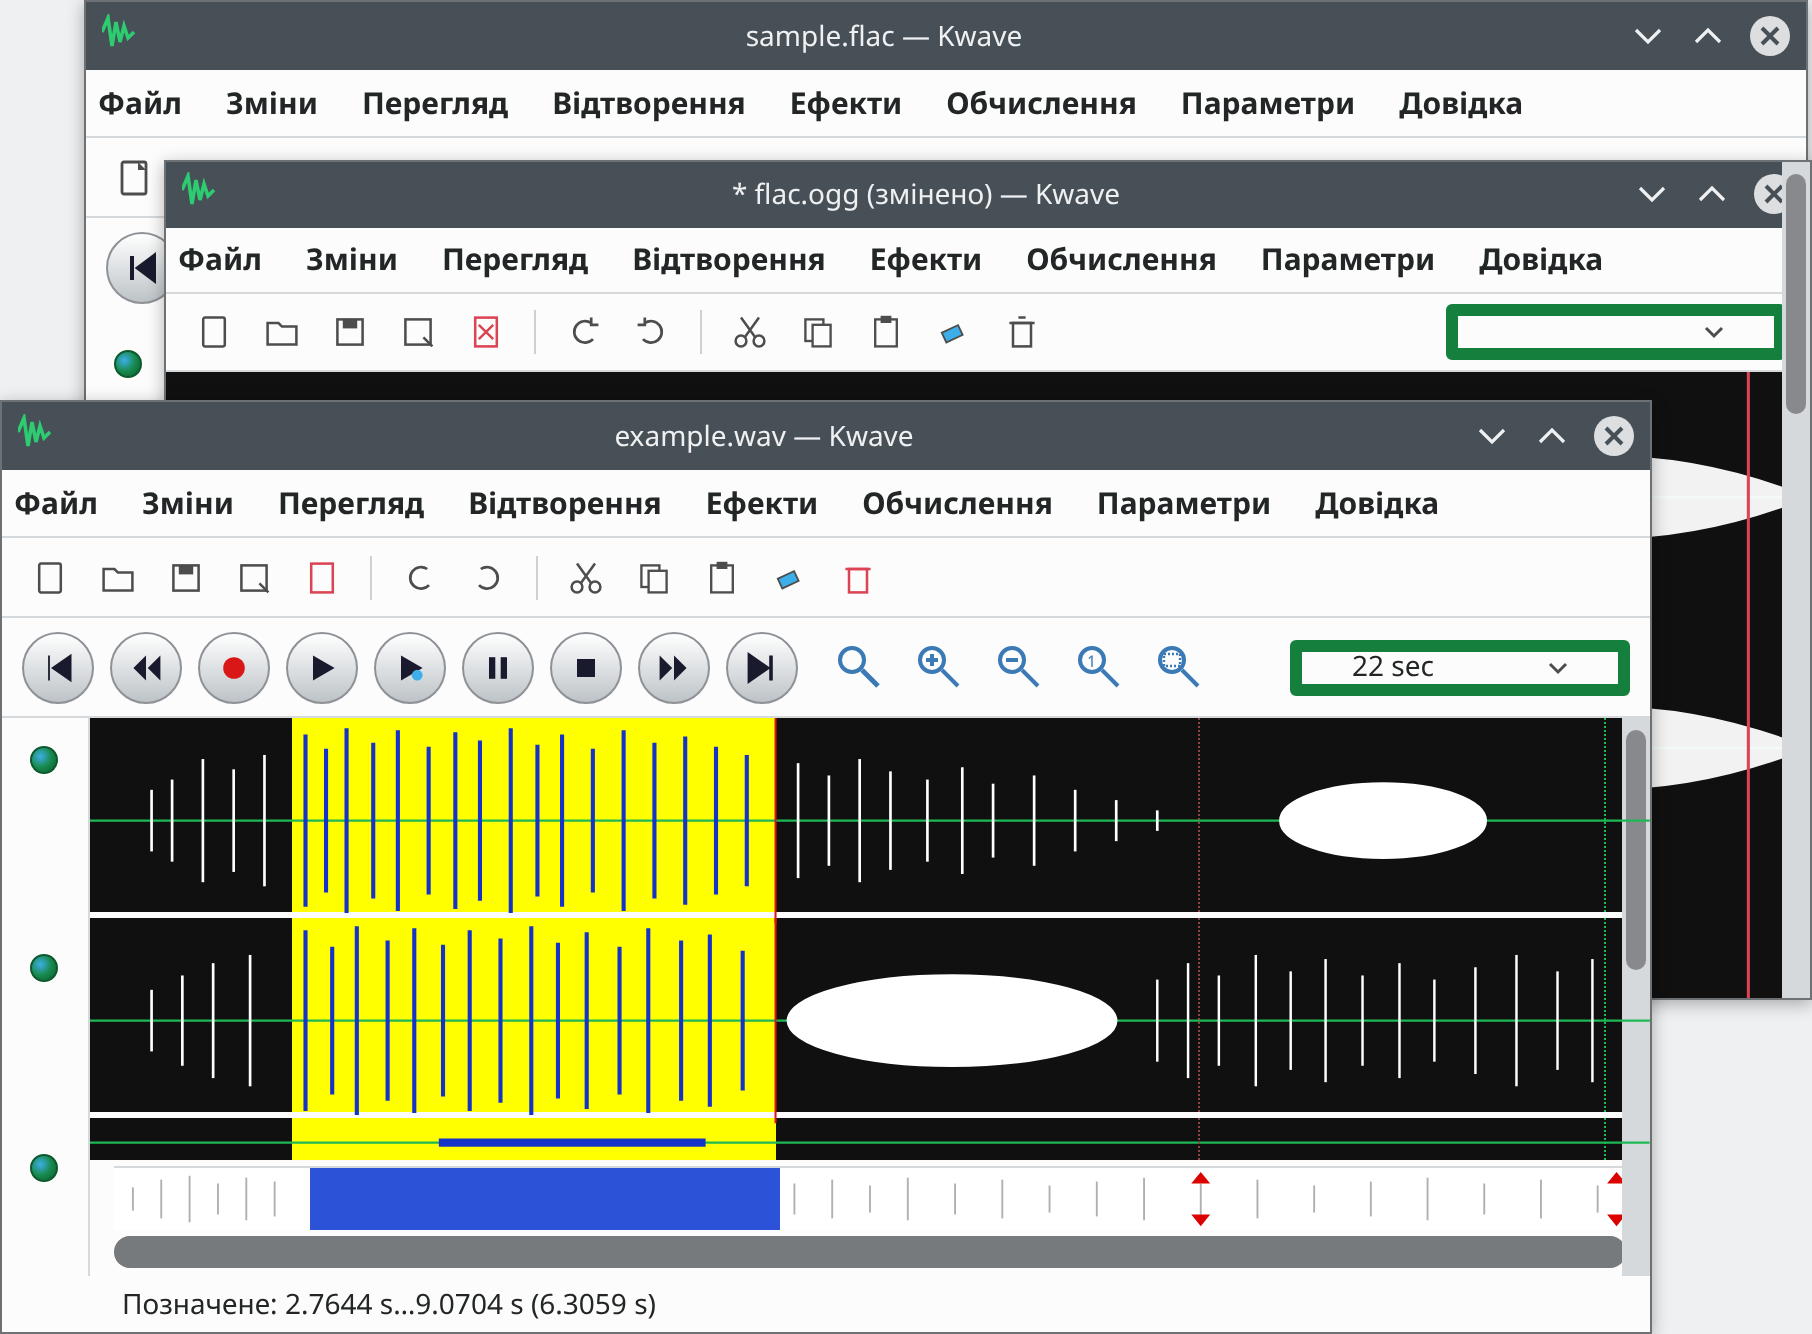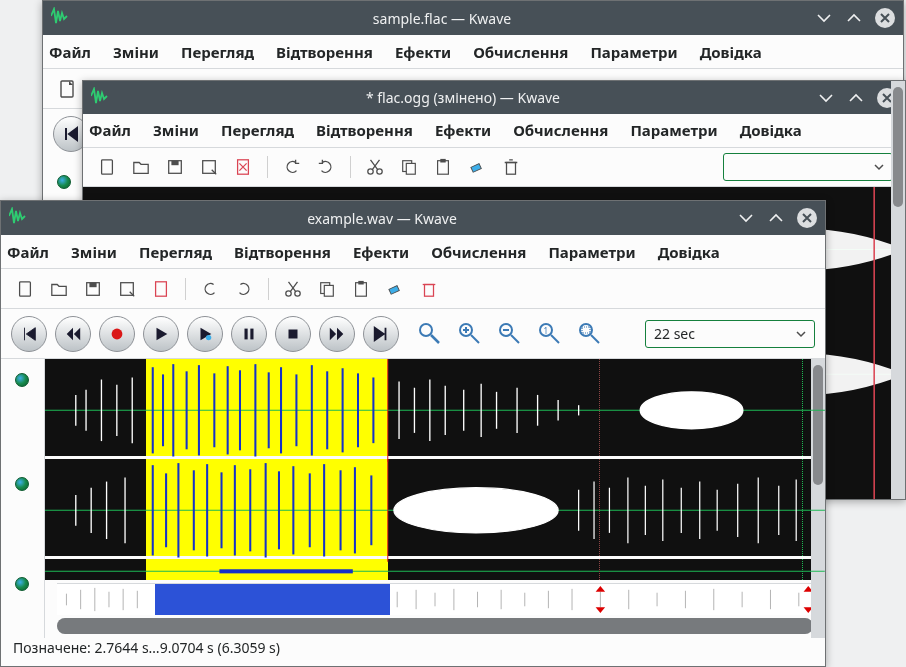--- a/index.html
+++ b/index.html
@@ -53,36 +53,36 @@
   .tb-icon { width:24px;height:24px;display:flex;align-items:center;justify-content:center; }
   .toolbars .sep { width:1px;height:22px;background:#d0d0d0;margin:0 2px; }
   .playbar {
     height: 50px; display:flex;align-items:center;gap:8px;padding:0 10px;
     border-bottom:1px solid #d6d9dc; background:#fcfcfc;
   }
   .pbtn { width:36px;height:36px;border-radius:50%;background:linear-gradient(#fff,#bdc3c7);border:1px solid #8e9297;display:flex;align-items:center;justify-content:center; }
   .zoomrow { display:flex;gap:14px;margin-left:10px;align-items:center; }
   .mag { width:26px;height:26px; }
   .combo {
-    width:170px;height:28px;border:1px solid #15803d;border-radius:3px;background:#fcfcfc;padding:0 8px;display:flex;align-items:center;justify-content:space-between;font-size:14px;
+    width:170px;height:28px;border:6px solid #15803d;border-radius:3px;background:#fcfcfc;padding:0 25px;display:flex;align-items:center;justify-content:space-between;font-size:14px;
     margin-left:auto;
   }
   .winbody { flex:1; display:flex; position:relative; }
   .wavecol { flex:1; display:flex;flex-direction:column; }
   .lamp-col { width:44px; background:#fcfcfc; border-right:1px solid #d6d9dc; position:relative;}
   .lamp { width:14px;height:14px;border-radius:50%;background:radial-gradient(circle at 35% 35%, #3daee9,#178a4c,#0b5a2e);border:1px solid #0b5a2e;position:absolute;left:14px;}
   .trk { background:#101010; position:relative; border-bottom:3px solid #fcfcfc; height:100px;}
   .sel { position:absolute;top:0;bottom:0;background:#ffff00;z-index:1;}
   .tmark { position:absolute;top:0;bottom:0;width:1px;border-left:1px dotted #8e4545;z-index:3;}
   .wave-svg { position:absolute;inset:0;z-index:2; }
   .overview { height:32px;background:#fff;border-top:1px solid #d6d9dc;position:relative;margin:0 12px;}
   .ov-sel { position:absolute;top:0;bottom:0;background:#2149d5;opacity:0.95;}
   .ov-scroll { height:16px;background:#d6d9dc;border-radius:8px;margin:3px 12px 0;position:relative;}
   .ov-thumb { position:absolute;top:0;bottom:0;background:#777a7d;border-radius:8px;}
-  .status { height:28px;display:flex;align-items:flex-start;padding:0 12px;font-size:14px;color:#232627; }
+  .status { height:28px;display:flex;align-items:center;padding:0 12px;font-size:14px;color:#232627;margin-left:48px; }
   .vscroll { position:absolute;right:0;top:0;bottom:0;width:14px;background:#d6d9dc; }
   .vscroll .vthumb{position:absolute;left:2px;right:2px;top:6px;height:120px;background:#87898c;border-radius:6px;}
 </style>
 </head>
 <body>
 
 <div class="win" style="left:42px;top:0;width:862px;height:300px;">
   <div class="titlebar">
     <span class="title-logo">
       <svg viewBox="0 0 18 18" width="18" height="18">

